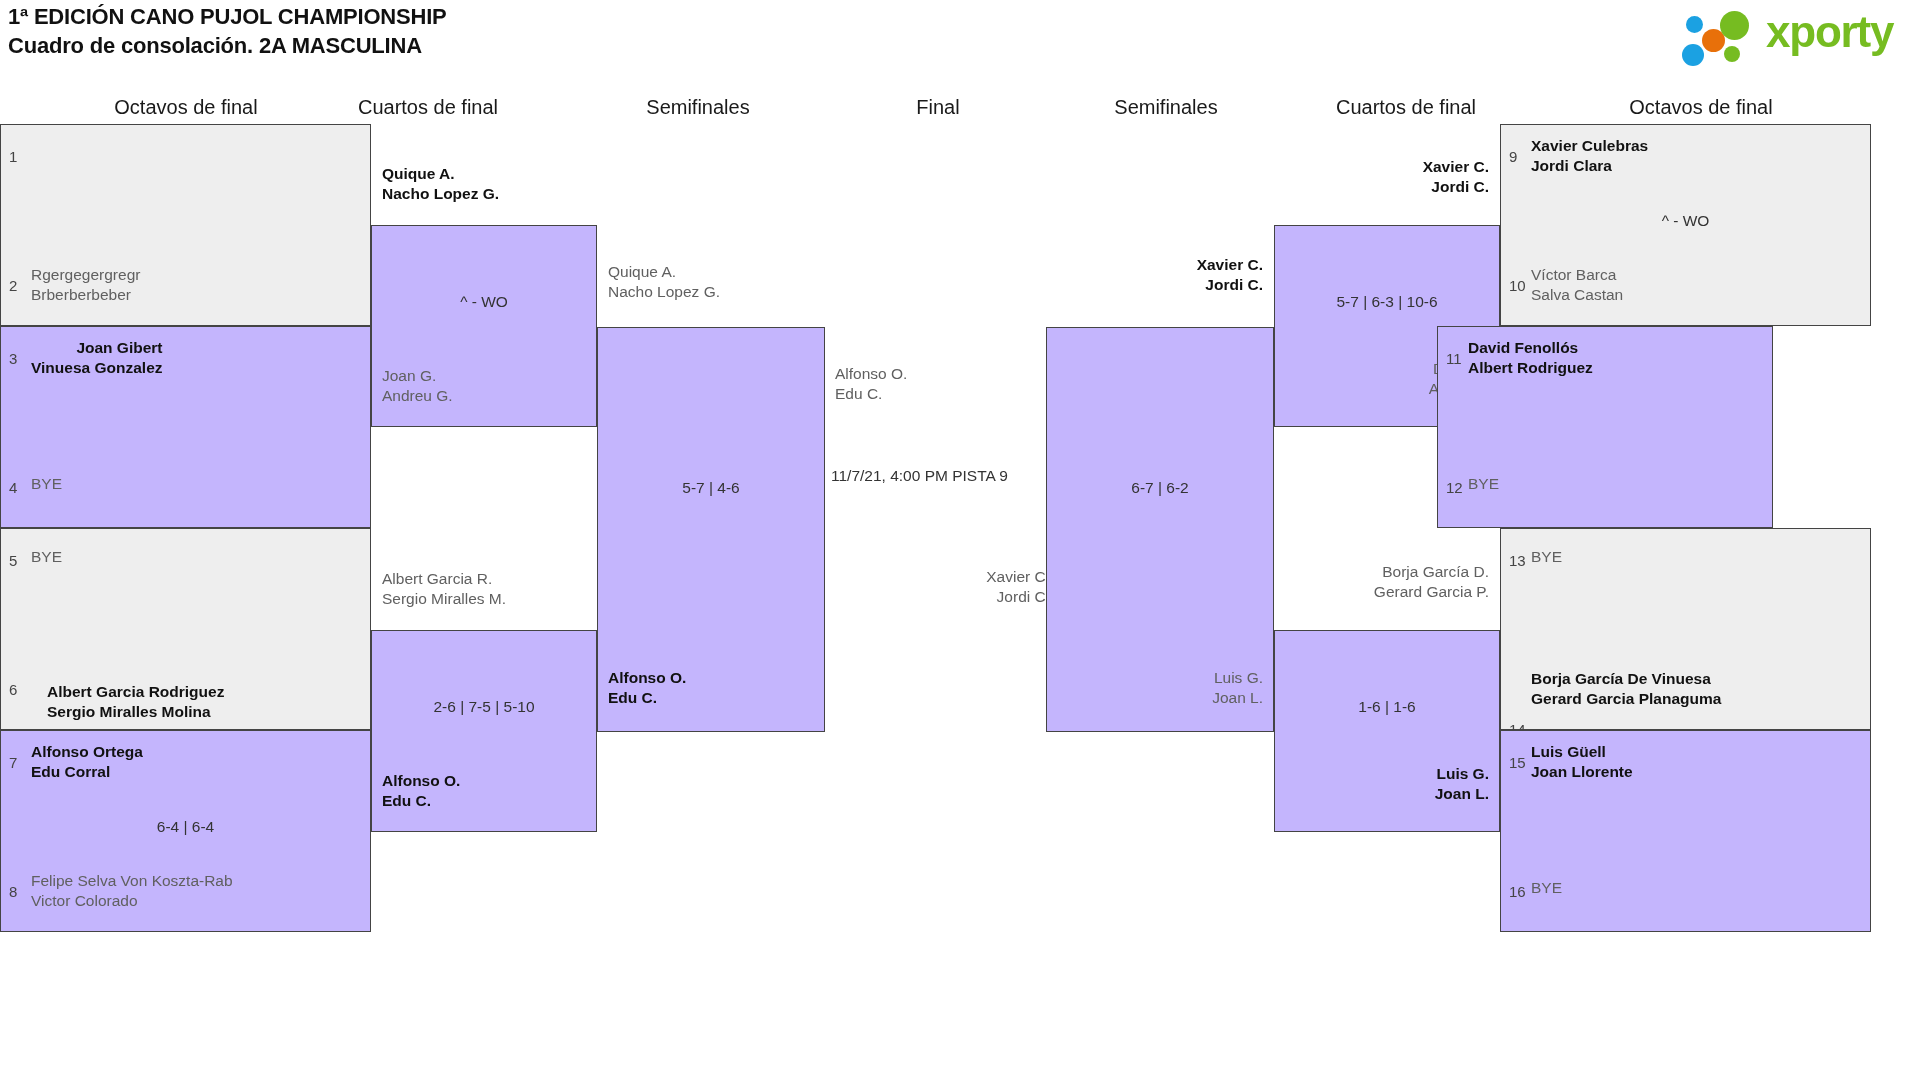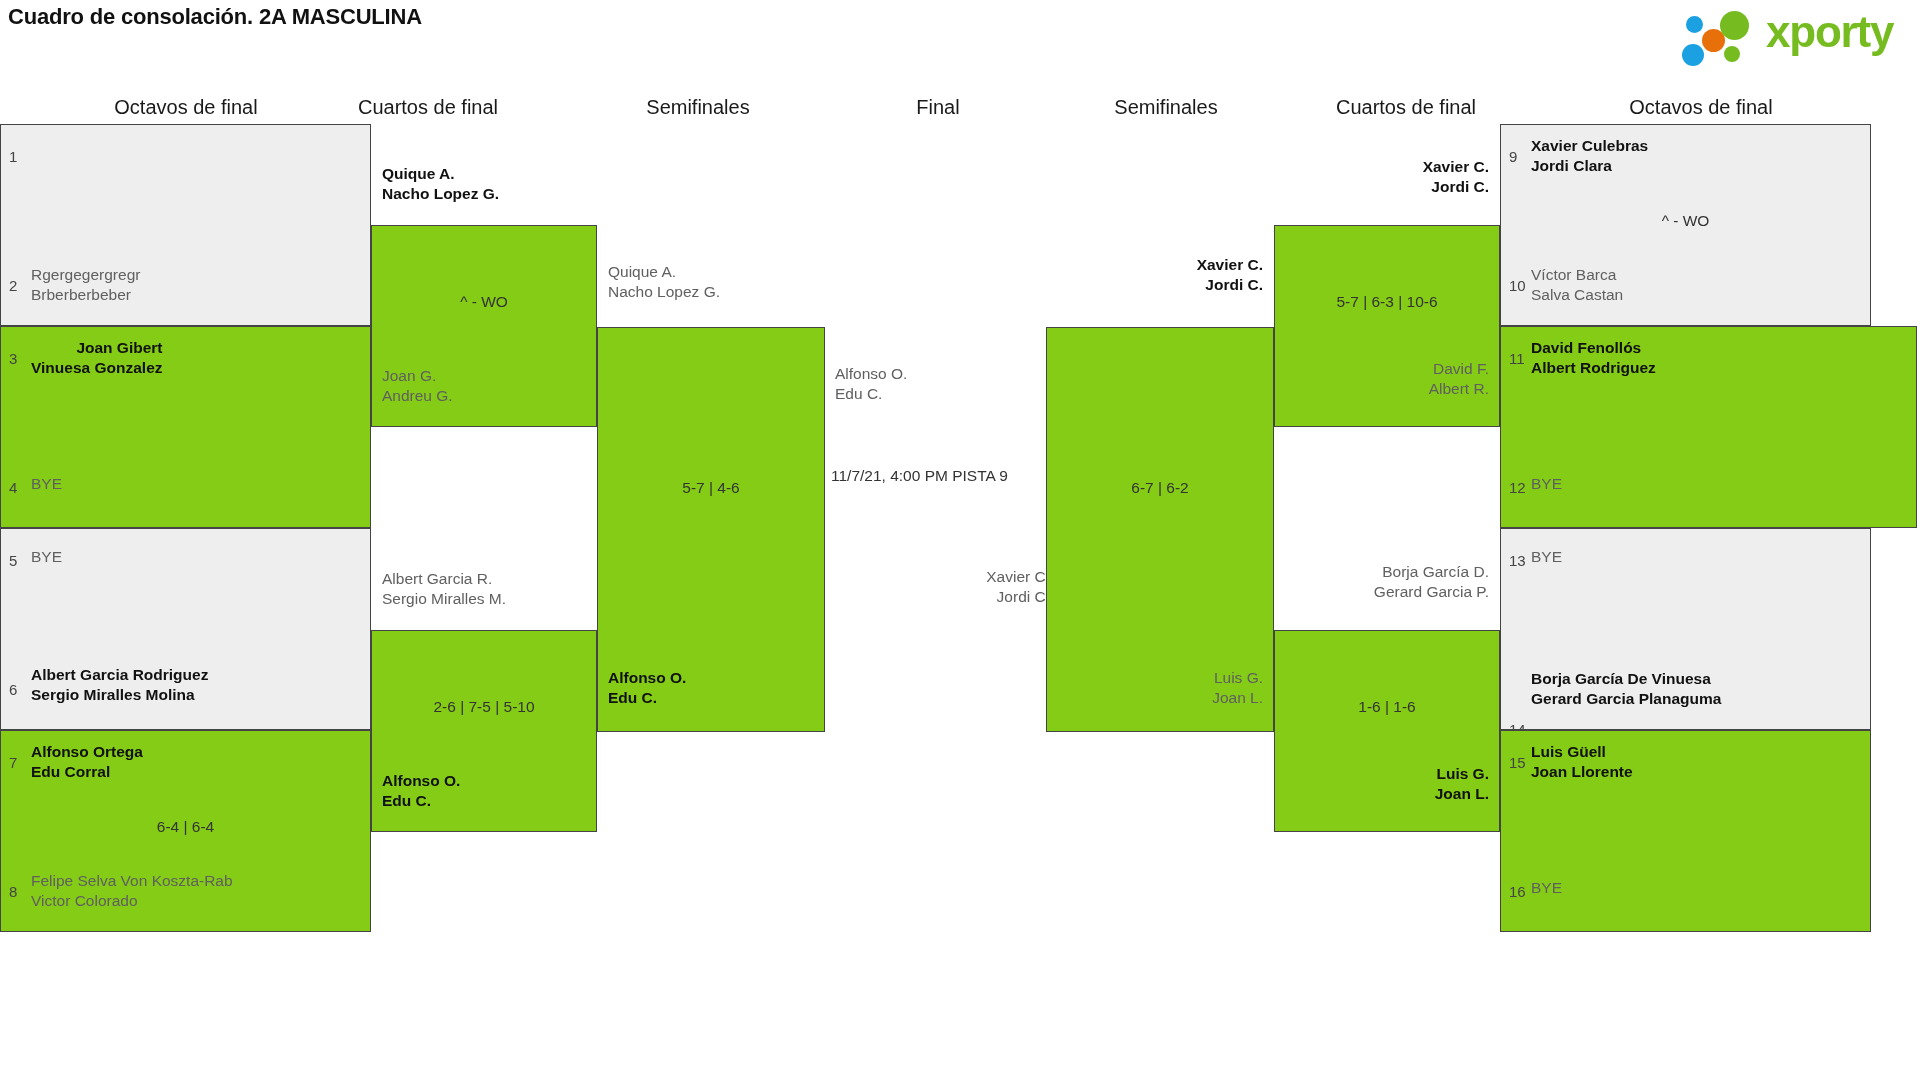--- a/index.html
+++ b/index.html
@@ -30,21 +30,21 @@
   .round-hdr {
     position: absolute; top: 96px;
     font-size: 20px; color: #1a1a1a;
     text-align: center; white-space: nowrap;
   }
 
   
   .cell {
     position: absolute;
     border: 1px solid #444;
-    background: #84cc16;
+    background: #c4b5fd;
   }
   .cell.shaded { background: #eeeeee; }
   .cell.noborder { border: none; background: transparent; }
 
   .seed {
     position: absolute; left: 8px;
     font-size: 15px; color: #444;
     line-height: 1;
   }
   .seed.right { left: auto; right: 8px; }
@@ -73,20 +73,21 @@
     text-align: left; line-height: 1.3;
     width: 100%; left: 0;
   }
 </style>
 </head>
 <body>
 
 <div id="root">
 
   <div class="title-block">
+    <div class="title-line">1ª EDICIÓN CANO PUJOL CHAMPIONSHIP</div>
     <div class="title-line">Cuadro de consolación. 2A MASCULINA</div>
   </div>
 
   <div class="logo">
     <span class="dot" style="left:6px;  top:10px; width:17px; height:17px; background:#1ba1e2;"></span>
     <span class="dot" style="left:22px; top:23px; width:23px; height:23px; background:#e8700a;"></span>
     <span class="dot" style="left:2px;  top:38px; width:22px; height:22px; background:#1ba1e2;"></span>
     <span class="dot" style="left:40px; top:5px;  width:29px; height:29px; background:#76bc21;"></span>
     <span class="dot" style="left:44px; top:40px; width:16px; height:16px; background:#76bc21;"></span>
     <span class="logo-word">xporty</span>
@@ -128,21 +129,21 @@
     <div class="score" style="top:86px;"></div>
   </div>
 
   <div class="cell shaded" style="left:0px; top:528px; width:371px; height:202px;">
     <span class="seed" style="top:24px;">5</span>
     <div class="names left" style="top:18px;">
       <div>BYE</div>
       <div></div>
     </div>
     <span class="seed" style="top:153px;">6</span>
-    <div class="names left win" style="top:136px;">
+    <div class="names left win" style="top:153px;margin-left:16px;">
       <div>Albert Garcia Rodriguez</div>
       <div>Sergio Miralles Molina</div>
     </div>
     <div class="score" style="top:86px;"></div>
   </div>
 
   <div class="cell" style="left:0px; top:730px; width:371px; height:202px;">
     <span class="seed" style="top:24px;">7</span>
     <div class="names left win" style="top:11px;">
       <div>Alfonso Ortega</div>
@@ -247,21 +248,21 @@
       <div>Jordi Clara</div>
     </div>
     <span class="seed" style="top:153px;">10</span>
     <div class="names left" style="top:140px;">
       <div>Víctor Barca</div>
       <div>Salva Castan</div>
     </div>
     <div class="score" style="top:86px;">^ - WO</div>
   </div>
 
-  <div class="cell" style="left:1500px; top:326px; width:417px; height:202px;">
+  <div class="cell" style="left:1437px; top:326px; width:336px; height:202px;">
     <span class="seed" style="top:24px;">11</span>
     <div class="names left win" style="top:11px;">
       <div>David Fenollós</div>
       <div>Albert Rodriguez</div>
     </div>
     <span class="seed" style="top:153px;">12</span>
     <div class="names left" style="top:147px;">
       <div>BYE</div>
       <div></div>
     </div>

